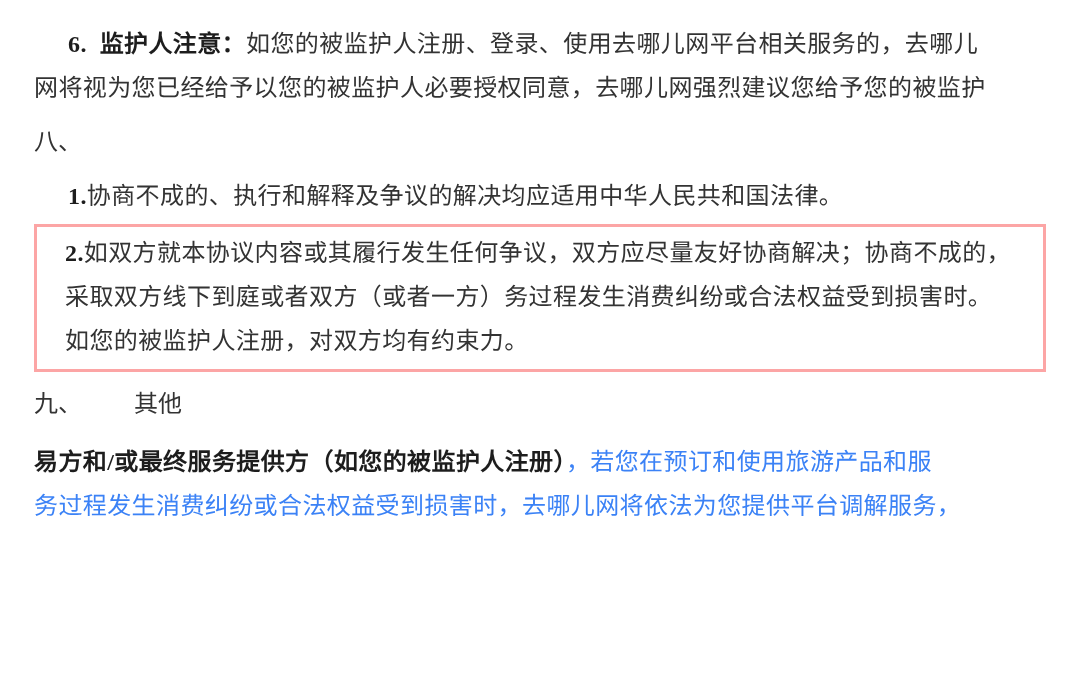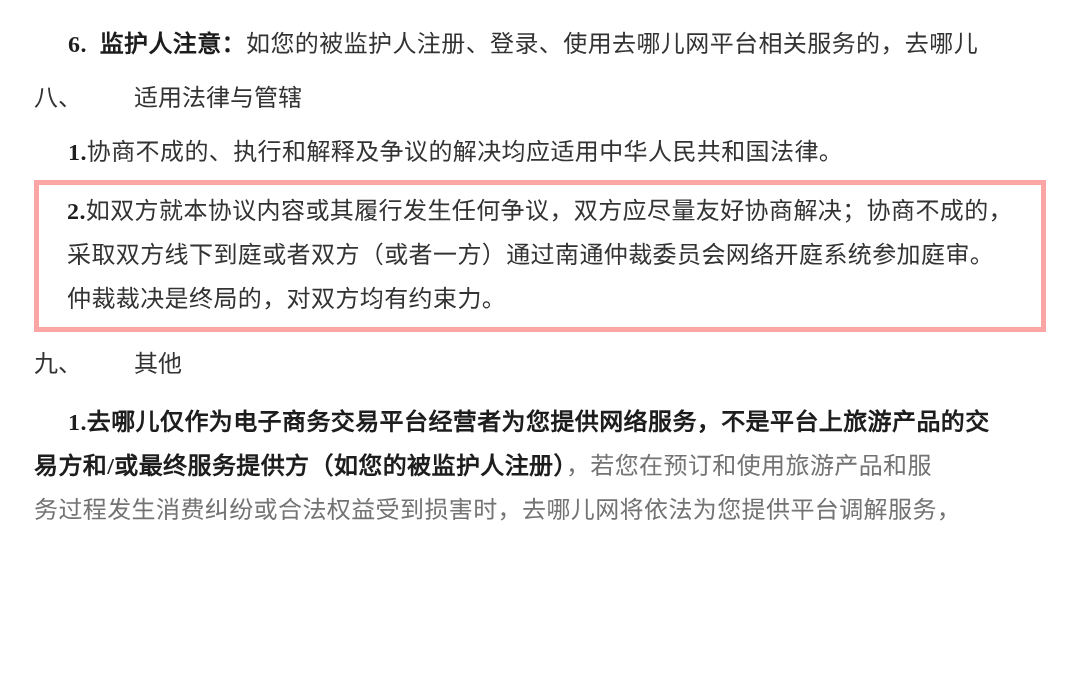--- a/index.html
+++ b/index.html
@@ -54,66 +54,65 @@
     flex: 0 0 100px;
   }
   .section-head .sec-title {
     display: inline-block;
   }
   .spacer-6 { height: 6px; }
   .spacer-10 { height: 10px; }
 
   .highlight-box {
     position: relative;
-    border: 5px solid #fca5a5;
+    border: 3px solid #fca5a5;
     box-sizing: border-box;
     padding: 4px 6px 6px 28px;
     margin: 6px 0 4px 0;
     width: 1012px;
   }
   .highlight-box .para {
     text-indent: 0;
   }
   .faded {
-    color: #737373;
+    color: #3b82f6;
   }
   .blk-6 {
     margin-top: 0;
     padding-left: 34px;
   }
   .tight { margin: 0; }
 </style>
 </head>
 <body>
 
 <div class="page">
 
   <div class="blk-6">
     <p class="para tight"><span class="num">6.</span>&nbsp;&nbsp;<span class="bold">监护人注意：</span><span>如您的被监护人注册、登录、使用去哪儿网平台相关服务的，去哪儿</span></p>
   </div>
+  <p class="para tight"><span>网将视为您已经给予以您的被监护人必要授权同意，去哪儿网强烈建议您给予您的被监护</span></p>
 
   <div class="section-head">
     <span class="sec-num">八、</span>
-    <span class="sec-title">适用法律与管辖</span>
   </div>
 
   <div class="spacer-6"></div>
 
   <p class="para indent-sm tight"><span class="num">1.</span><span>协商不成的、执行和解释及争议的解决均应适用中华人民共和国法律。</span></p>
 
   <div class="highlight-box">
     <p class="para tight"><span class="num">2.</span><span>如双方就本协议内容或其履行发生任何争议，双方应尽量友好协商解决；协商不成的，</span></p>
-    <p class="para tight">采取双方线下到庭或者双方（或者一方）通过南通仲裁委员会网络开庭系统参加庭审。</p>
-    <p class="para tight">仲裁裁决是终局的，对双方均有约束力。</p>
+    <p class="para tight">采取双方线下到庭或者双方（或者一方）务过程发生消费纠纷或合法权益受到损害时。</p>
+    <p class="para tight">如您的被监护人注册，对双方均有约束力。</p>
   </div>
 
   <div class="section-head">
     <span class="sec-num">九、</span>
     <span class="sec-title">其他</span>
   </div>
 
   <div class="spacer-10"></div>
 
-  <p class="para indent-sm tight"><span class="num">1.</span><span class="bold">去哪儿仅作为电子商务交易平台经营者为您提供网络服务，不是平台上旅游产品的交</span></p>
   <p class="para tight"><span class="bold">易方和</span><span class="bold">/</span><span class="bold">或最终服务提供方（如您的被监护人注册）</span><span class="faded">，若您在预订和使用旅游产品和服</span></p>
   <p class="para tight faded">务过程发生消费纠纷或合法权益受到损害时，去哪儿网将依法为您提供平台调解服务，</p>
 
 </div>
 
 </body></html>

